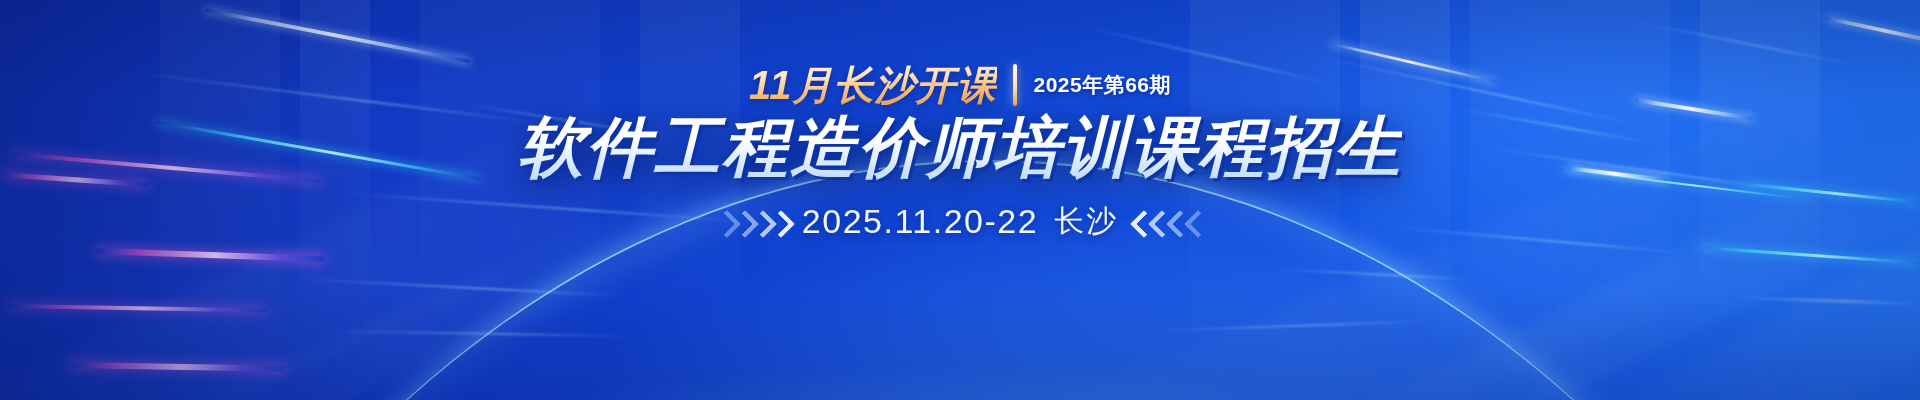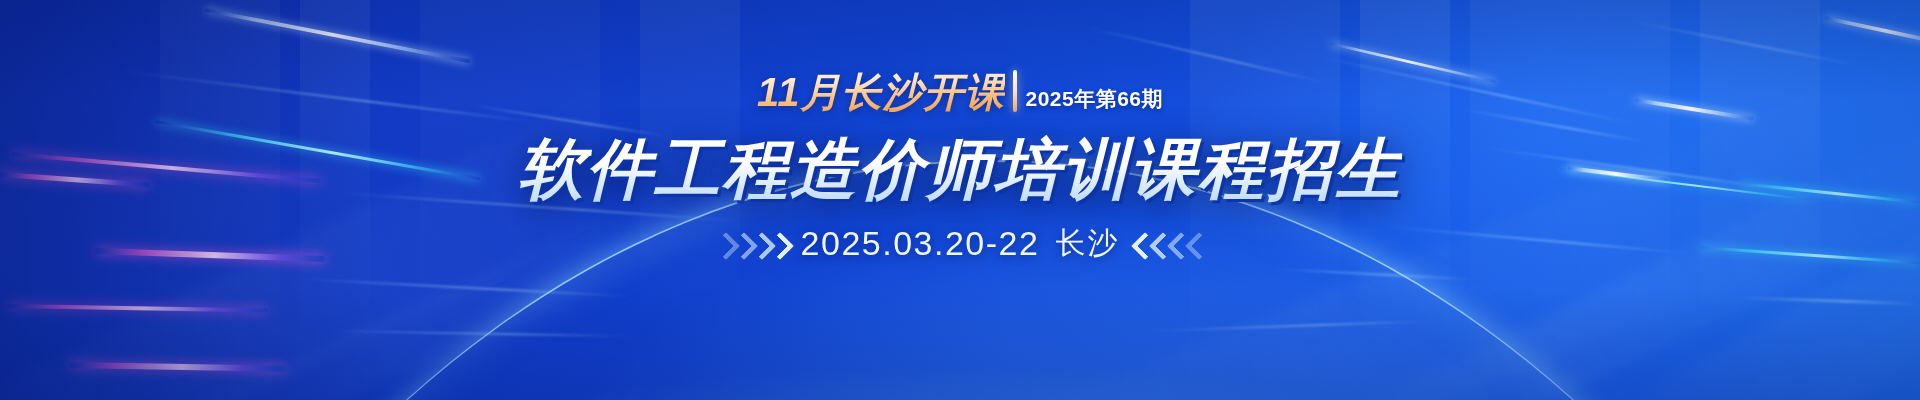--- a/index.html
+++ b/index.html
@@ -74,21 +74,21 @@
 
   
   .content{
     position:absolute; inset:0;
     display:flex; flex-direction:column;
     align-items:center; justify-content:flex-start;
     padding-top:58px;
   }
 
   .eyebrow{
-    display:flex; align-items:flex-end; gap:4px;
+    display:flex; align-items:center; gap:12px;
     height:54px;
   }
   .eyebrow-main{
     font-size:40px; font-weight:700; font-style:italic;
     letter-spacing:1px; line-height:1;
     background:linear-gradient(178deg,#fff3e2 0%,#ffe2bd 30%,#fbc07e 62%,#f2a150 100%);
     -webkit-background-clip:text; background-clip:text;
     -webkit-text-fill-color:transparent; color:transparent;
     filter:drop-shadow(0 2px 4px rgba(5,25,100,.55));
     white-space:nowrap;
@@ -103,21 +103,21 @@
     display:flex; flex-direction:row; justify-content:center;
     gap:2px;
   }
   .eyebrow-sub span{
     font-size:21px; font-weight:700; color:#ffffff;
     line-height:1.18; letter-spacing:.5px; white-space:nowrap;
     text-shadow:0 2px 5px rgba(5,25,100,.55);
   }
 
   .headline{
-    margin-top:22px;
+    margin-top:0;
     font-size:66px; font-weight:900; font-style:italic;
     letter-spacing:2px; line-height:1.08; white-space:nowrap;
     background:linear-gradient(180deg,#ffffff 0%,#ffffff 38%,#e4f0ff 62%,#bcd9fb 100%);
     -webkit-background-clip:text; background-clip:text;
     -webkit-text-fill-color:transparent; color:transparent;
     filter:
       drop-shadow(3px 3px 0px rgba(12,52,170,.95))
       drop-shadow(0 5px 16px rgba(4,22,96,.65));
   }
 
@@ -236,21 +236,21 @@
 
     <div class="headline">软件工程造价师培训课程招生</div>
 
     <div class="dateline">
       <div class="chev-group right">
         <div class="chev"></div>
           <div class="chev"></div>
           <div class="chev"></div>
           <div class="chev"></div>
       </div>
-      <div class="date-text">2025.03.20-22</div>
+      <div class="date-text">2025.11.20-22</div>
       <div class="city-text">长沙</div>
       <div class="chev-group left-grp">
         <div class="chev left"></div>
           <div class="chev left"></div>
           <div class="chev left"></div>
           <div class="chev left"></div>
       </div>
     </div>
 
   </div>

